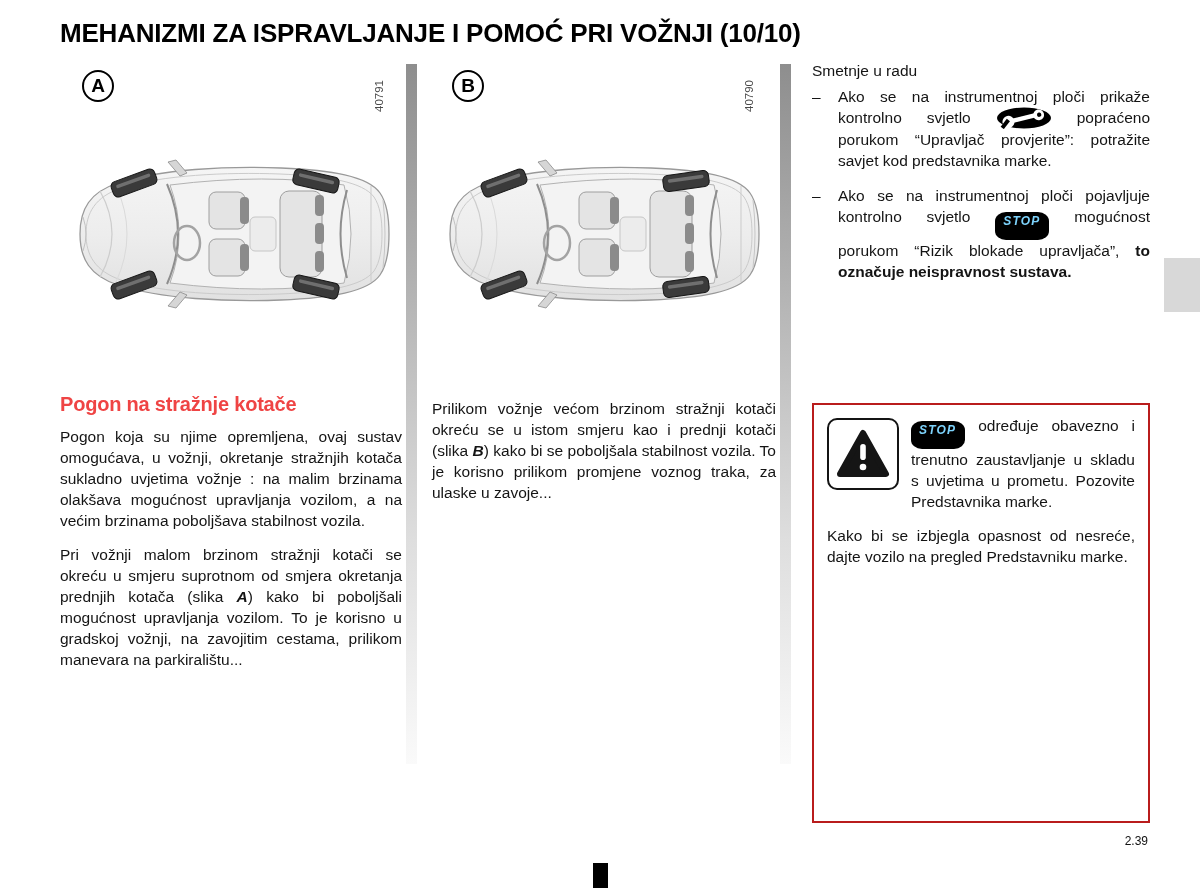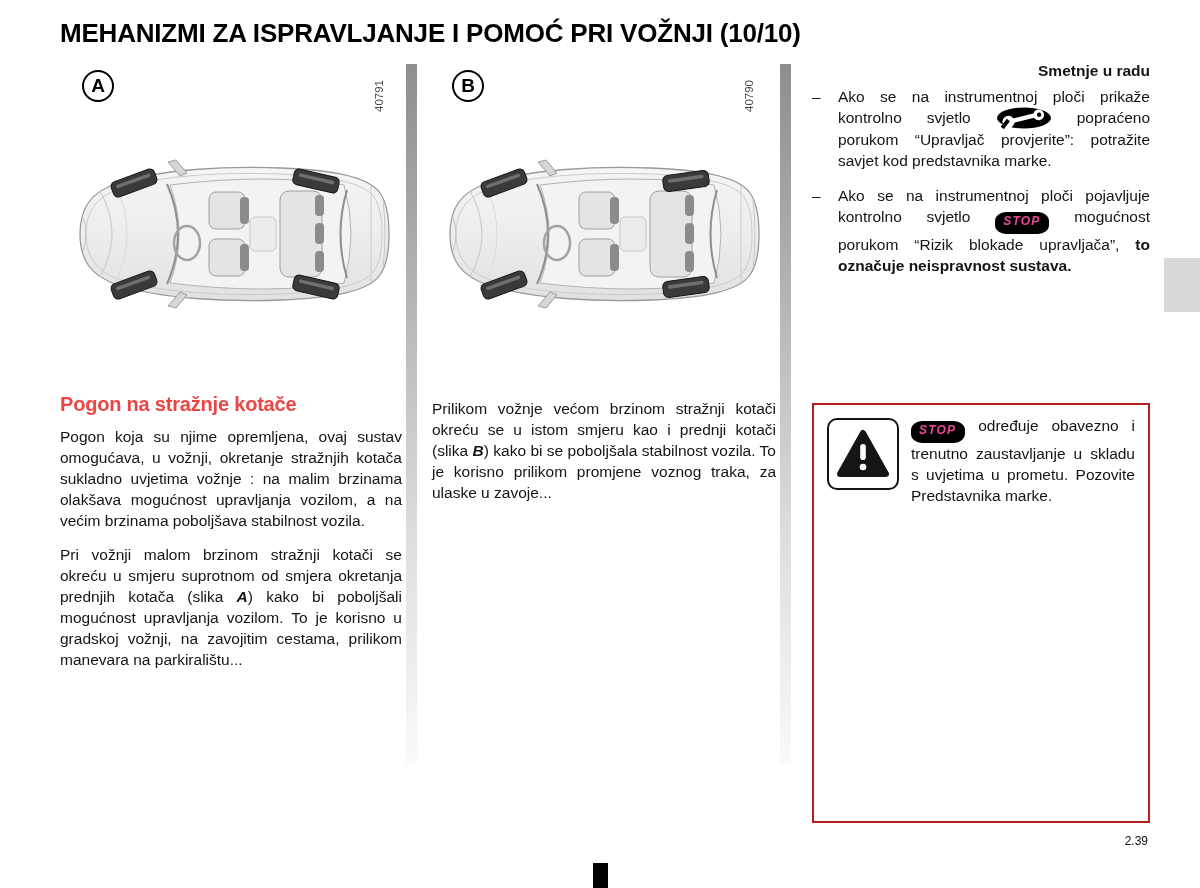--- a/index.html
+++ b/index.html
@@ -34,28 +34,28 @@
   #div1{left:406px;}
   #div2{left:780px;}
   
   .text-col{position:absolute;font-size:15.5px;line-height:21px;text-align:justify;color:#141414;}
   #leftText{left:60px;top:394px;width:342px;}
   #leftText h2{font-size:20px;font-weight:bold;margin:0 0 11px 0;text-align:left;letter-spacing:-0.2px;color:#ef4444;}
   .text-col p{margin:0 0 13px 0;}
   #midText{left:432px;top:398px;width:344px;}
   
   #rightCol{position:absolute;left:812px;top:60px;width:338px;font-size:15.5px;line-height:21px;color:#141414;}
-  .r-head{font-weight:bold;margin-bottom:3px;text-align:right;}
+  .r-head{font-weight:normal;margin-bottom:3px;}
   .bullet{display:flex;margin-top:5px;margin-bottom:14px;}
   .bullet .dash{width:26px;flex:none;}
   .bullet .btext{flex:1;text-align:justify;}
   
   .badge-stop{
-    display:inline-block;background:#000;color:#ec4899;font-weight:bold;font-style:italic;
-    font-size:12px;letter-spacing:1.2px;padding:3px 9px 7px 8px;border-radius:11px/9px;
+    display:inline-block;background:#000;color:#7dd3fc;font-weight:bold;font-style:italic;
+    font-size:12px;letter-spacing:1.2px;padding:3px 9px 13px 8px;border-radius:11px/9px;
     line-height:1;vertical-align:-3px;
   }
   .icon-wrench{display:inline-block;vertical-align:-6px;line-height:0;}
   
   .wbox{
     position:absolute;left:812px;top:403px;width:338px;height:420px;
     border:2px solid #b91c1c;box-sizing:border-box;padding:10px 13px;
     font-size:15.5px;line-height:21px;text-align:justify;color:#141414;background:#fff;
   }
   .wbox p{margin:0 0 13px 0;}
@@ -213,17 +213,18 @@
 
 <div class="wbox">
   <div class="wicon">
     <svg width="54" height="50" viewBox="0 0 54 50">
         <path d="M27 4 L50 45 L4 45 Z" fill="#151515" stroke="#151515" stroke-width="6" stroke-linejoin="round"></path>
         <rect x="24.2" y="15" width="5.6" height="16" rx="2.8" fill="#fff"></rect>
         <circle cx="27" cy="38" r="3.3" fill="#fff"></circle>
       </svg>
   </div>
   <p><span class="badge-stop">STOP</span><span> određuje obavezno i trenutno zaustavljanje u skladu s uvjetima u prometu. Pozovite Predstavnika marke.</span></p>
+  <p>Kako bi se izbjegla opasnost od nesreće, dajte vozilo na pregled Predstavniku marke.</p>
 </div>
 
 <div class="side-tab"></div>
 <div class="page-num">2.39</div>
 <div class="print-mark"></div>
 
 </body></html>

